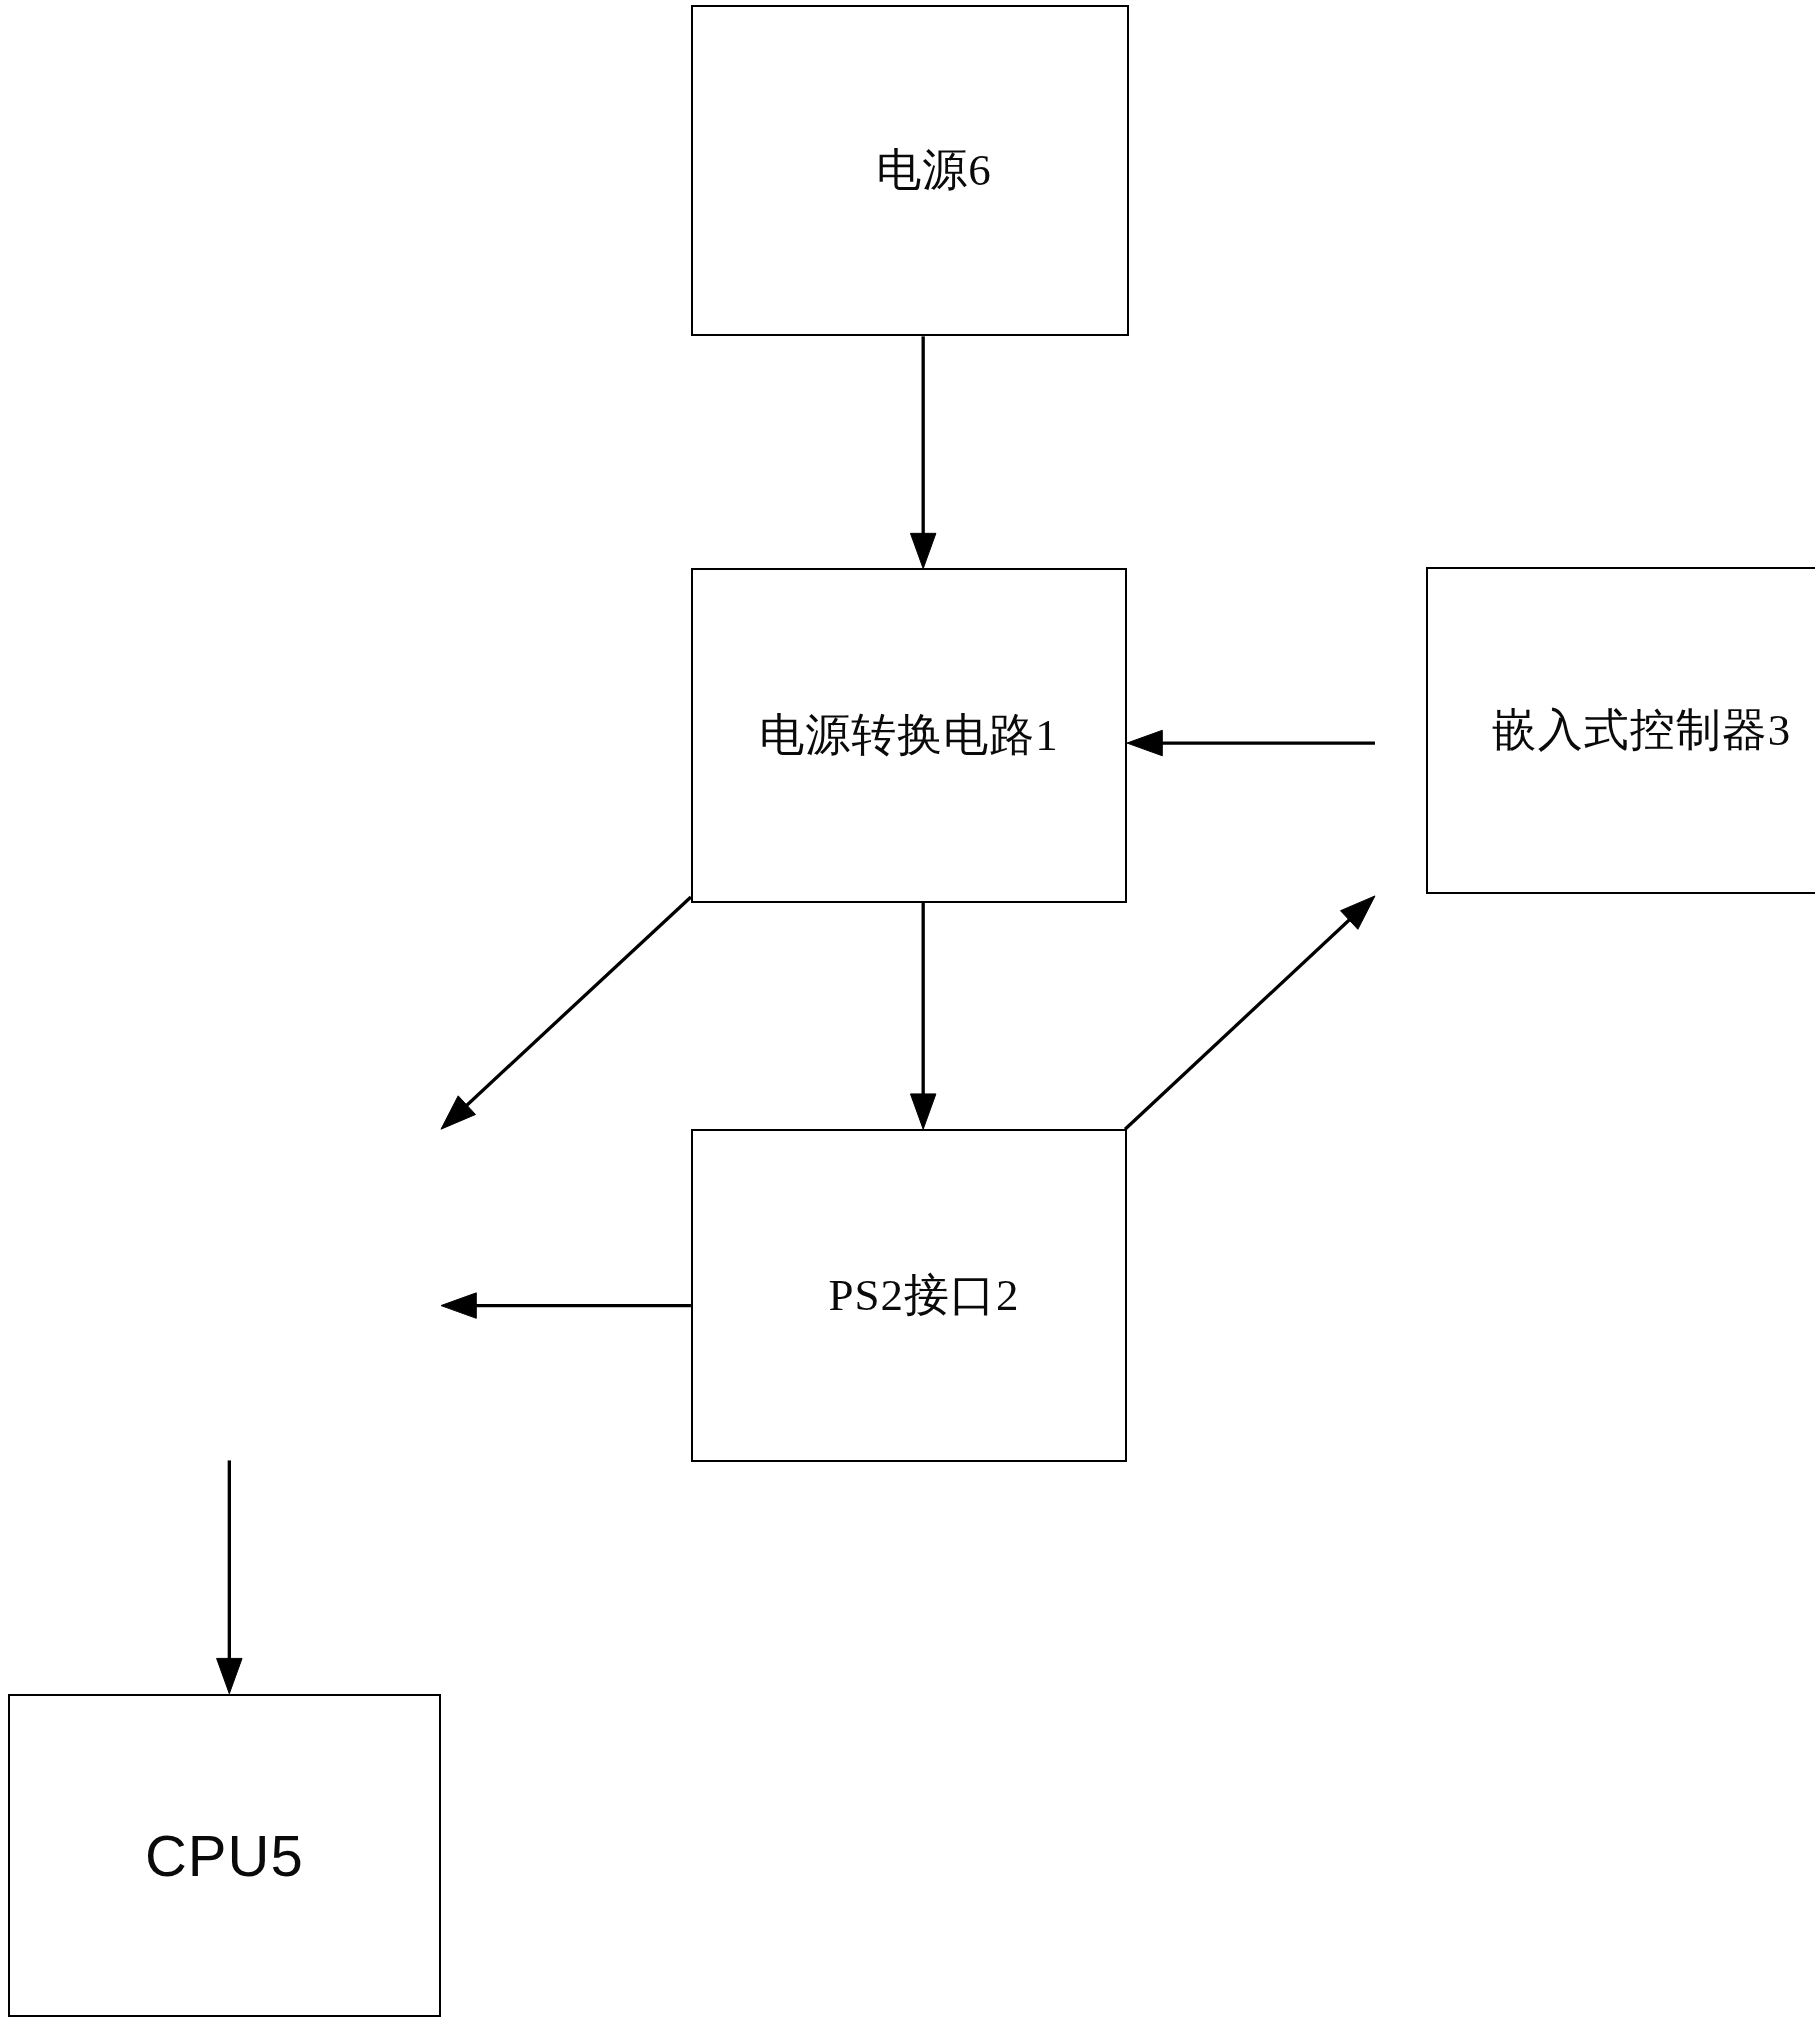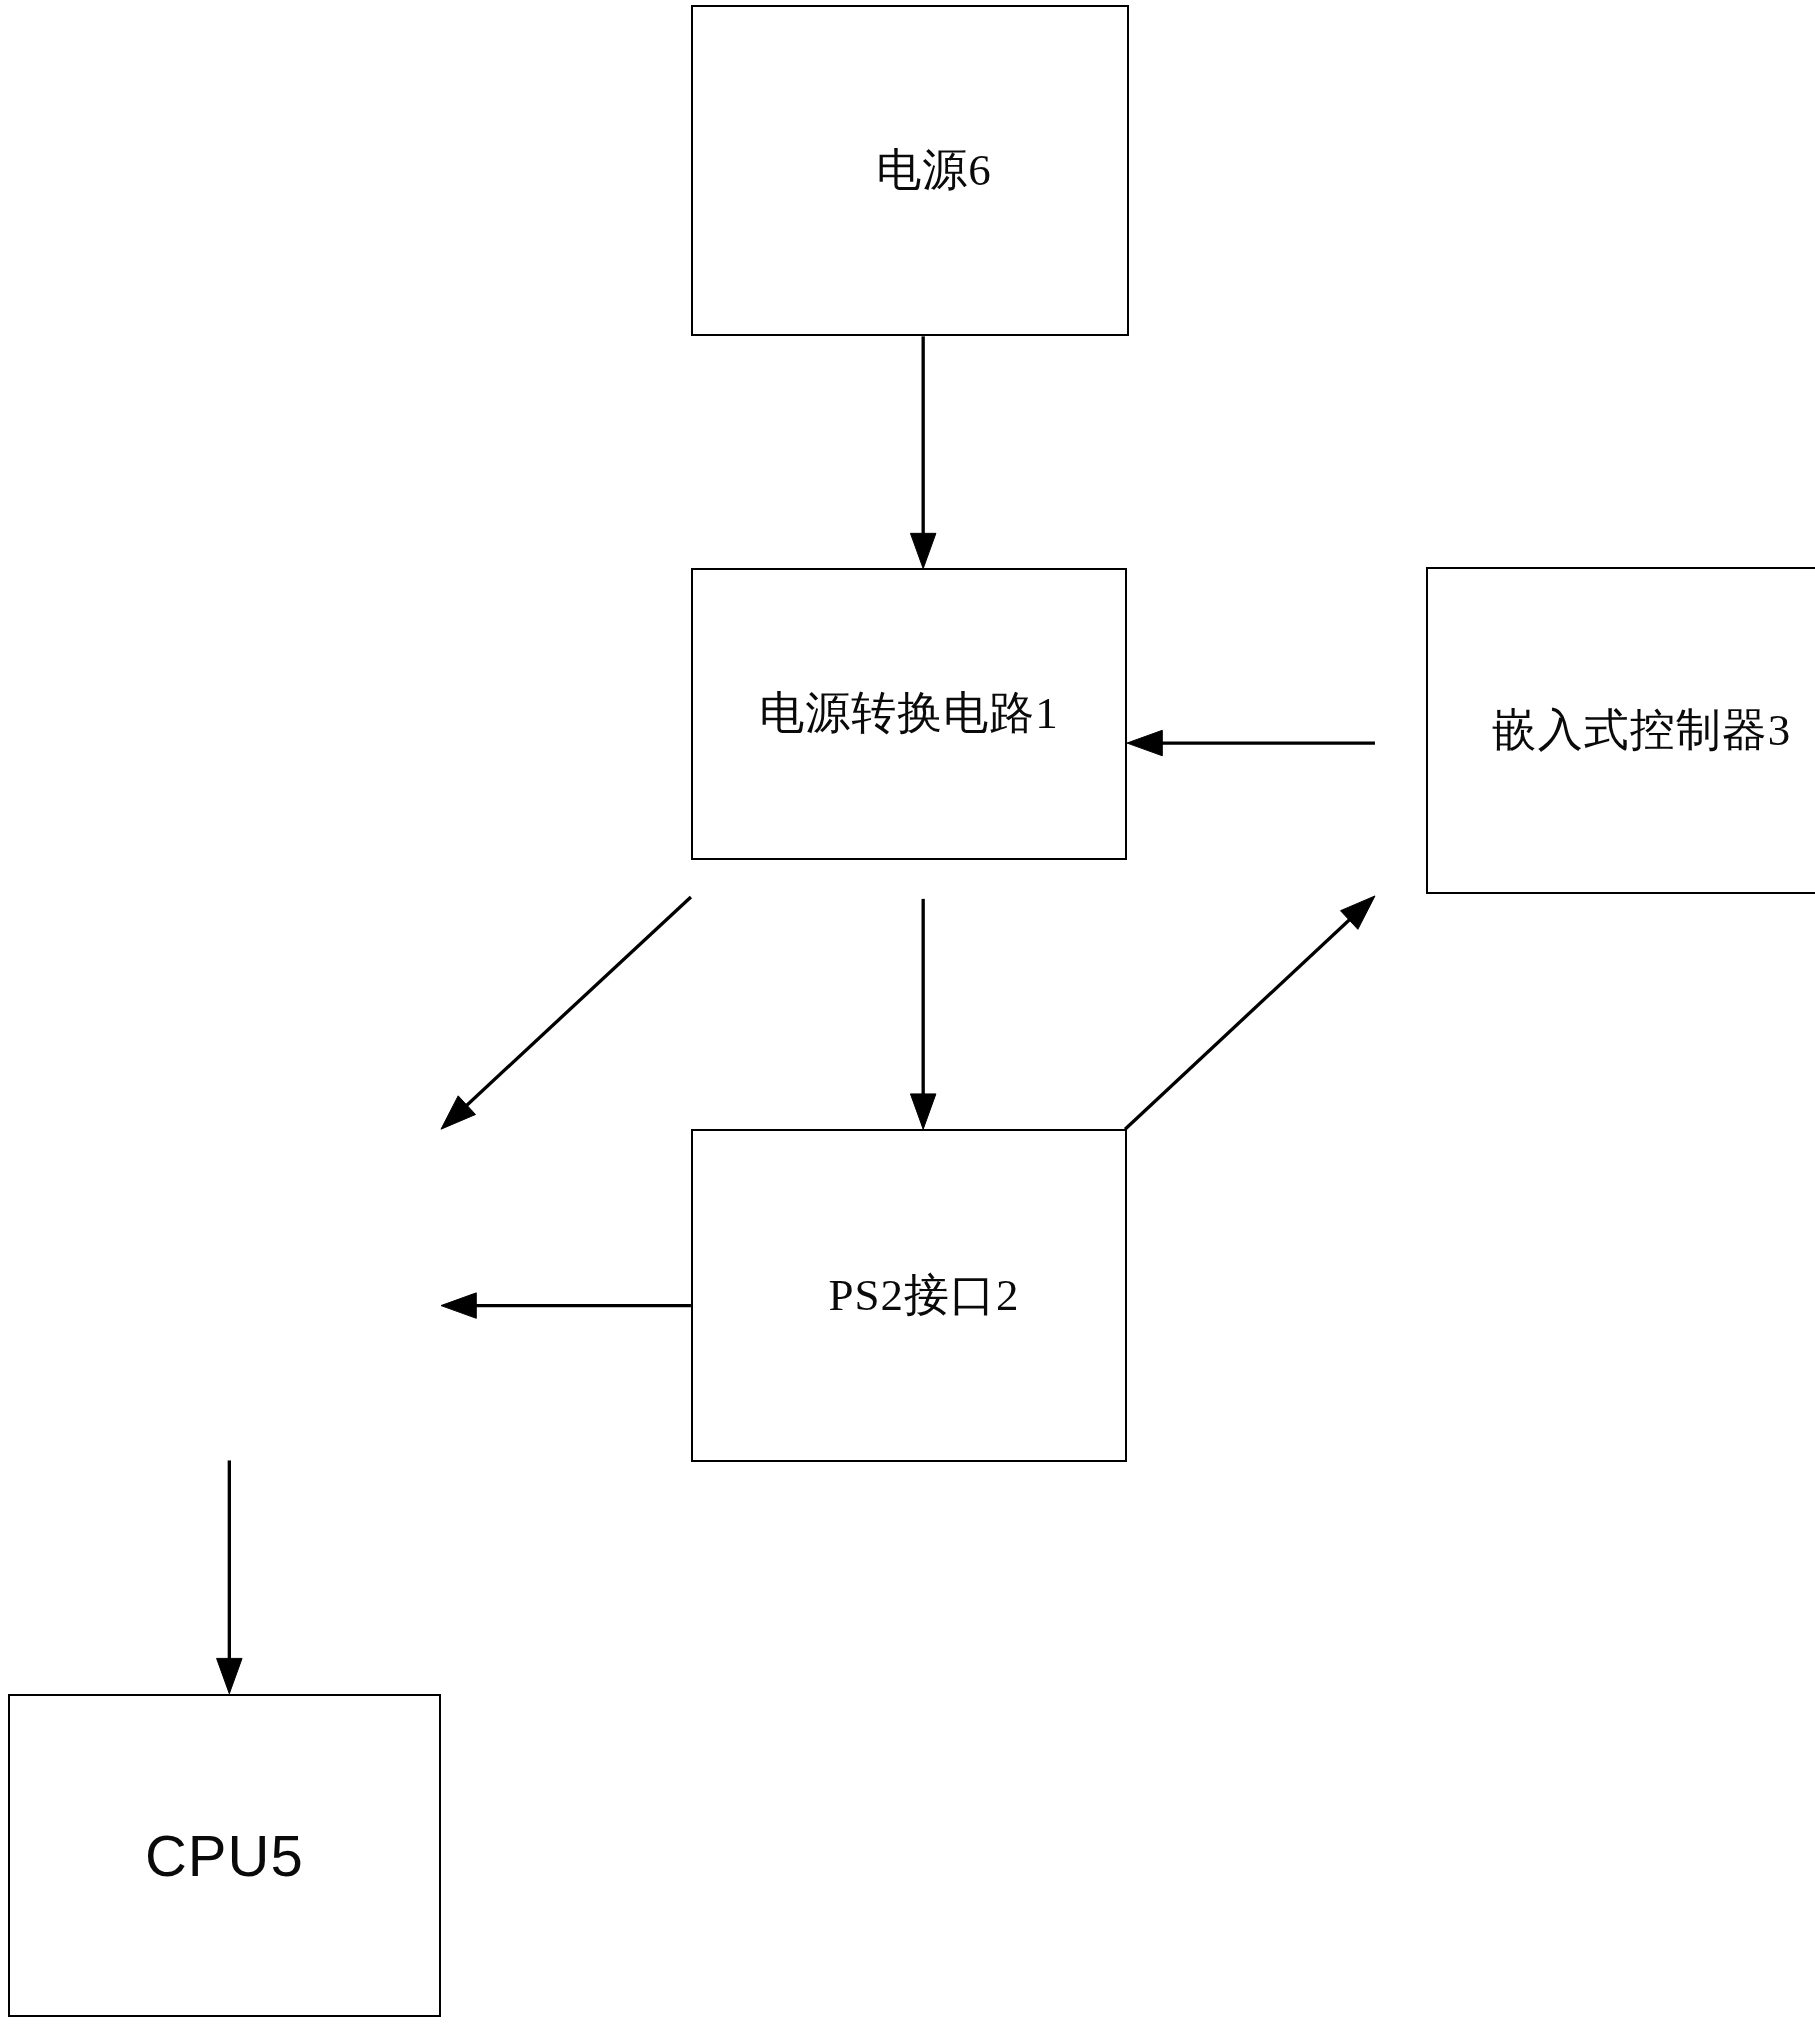--- a/index.html
+++ b/index.html
@@ -85,21 +85,21 @@
       <g>
         <line x1="234" y1="1490" x2="234" y2="1698" stroke="#000000" stroke-width="3.4" stroke-linecap="butt"></line>
         <polygon points="234,1728 221,1692 247,1692" fill="#000000" stroke="#000000" stroke-width="1"></polygon>
       </g>
     </svg>
 
   <div class="node" style="left: 691px; top: 4.9px; width: 438px; height: 331px; padding-left: 48px;">
     <span class="node-label">电源6</span>
   </div>
 
-  <div class="node" style="left: 691px; top: 568px; width: 436px; height: 292px; text-align: right;">
+  <div class="node" style="left: 691px; top: 568px; width: 436px; height: 335px; text-align: right;">
     <span class="node-label">电源转换电路1</span>
   </div>
 
   <div class="node" style="left: 1426px; top: 567px; width: 431px; height: 327px;">
     <span class="node-label">嵌入式控制器3</span>
   </div>
 
 
   <div class="node" style="left: 691px; top: 1129px; width: 436px; height: 333px; padding-left: 30px;">
     <span class="node-label">PS2接口2</span>

